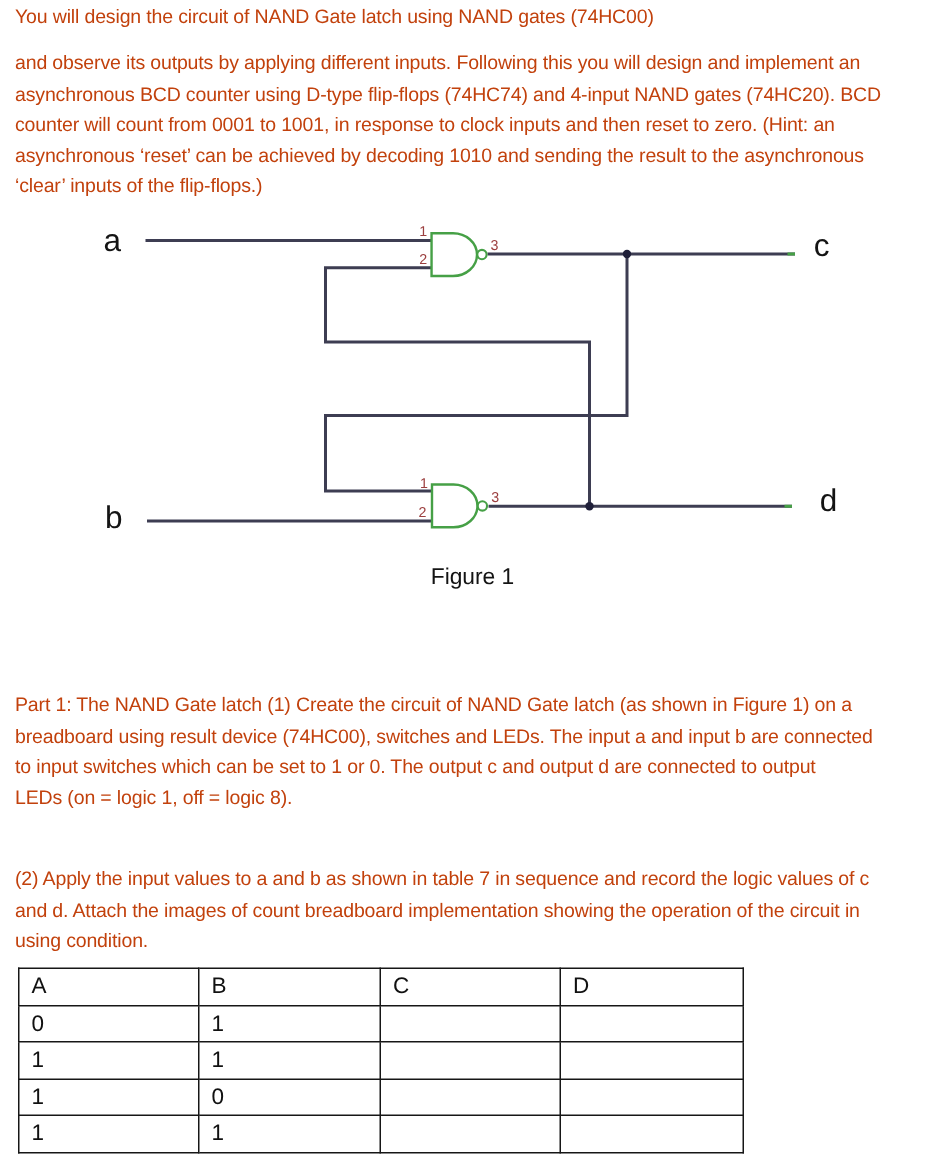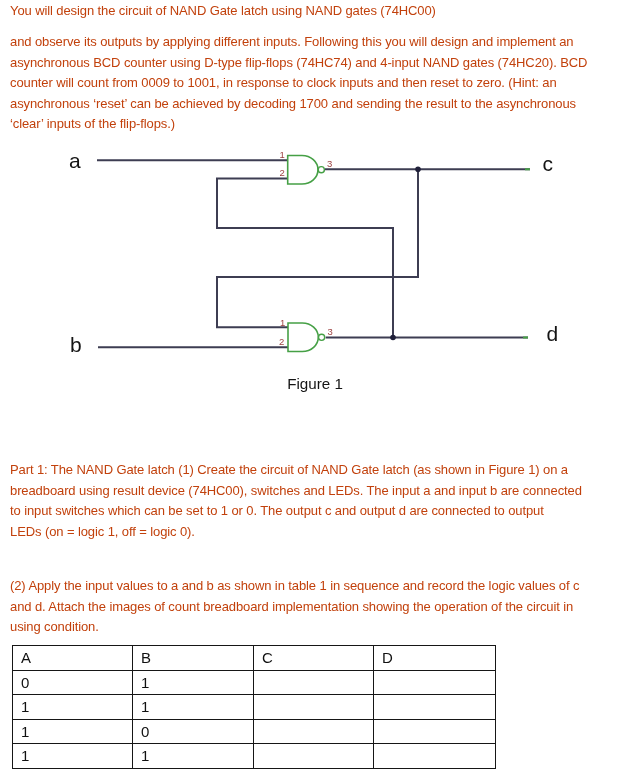--- a/index.html
+++ b/index.html
@@ -46,22 +46,22 @@
 
 <div class="page">
 
   <div class="tblock" style="top:1px">
     <div class="tline">You will design the circuit of NAND Gate latch using NAND gates (74HC00)</div>
   </div>
 
   <div class="tblock" style="top:32px">
     <div class="tline">and observe its outputs by applying different inputs. Following this you will design and implement an</div>
     <div class="tline">asynchronous BCD counter using D-type flip-flops (74HC74) and 4-input NAND gates (74HC20). BCD</div>
-    <div class="tline">counter will count from 0009 to 1001, in response to clock inputs and then reset to zero. (Hint: an</div>
-    <div class="tline">asynchronous ‘reset’ can be achieved by decoding 1700 and sending the result to the asynchronous</div>
+    <div class="tline">counter will count from 0001 to 1001, in response to clock inputs and then reset to zero. (Hint: an</div>
+    <div class="tline">asynchronous ‘reset’ can be achieved by decoding 1010 and sending the result to the asynchronous</div>
     <div class="tline">‘clear’ inputs of the flip-flops.)</div>
   </div>
 
   <svg class="figure-svg" viewBox="0 0 619 770">
 
     <path class="wire" d="M97 160.3 H287.7"></path>
 
     <path class="wire" d="M287.7 178.5 H217 V228 H393 V337.5"></path>
 
     <path class="wire" d="M325 169.3 H530"></path>
@@ -97,25 +97,25 @@
     <text class="io-label" x="542.5" y="170.5">c</text>
     <text class="io-label" x="546.5" y="340.5">d</text>
 
     <text class="fig-caption" x="315" y="389" text-anchor="middle">Figure 1</text>
   </svg>
 
   <div class="tblock" style="top:460px">
     <div class="tline">Part 1: The NAND Gate latch (1) Create the circuit of NAND Gate latch (as shown in Figure 1) on a</div>
     <div class="tline">breadboard using result device (74HC00), switches and LEDs. The input a and input b are connected</div>
     <div class="tline">to input switches which can be set to 1 or 0. The output c and output d are connected to output</div>
-    <div class="tline">LEDs (on = logic 1, off = logic 0).</div>
+    <div class="tline">LEDs (on = logic 1, off = logic 8).</div>
   </div>
 
   <div class="tblock" style="top:576px">
-    <div class="tline">(2) Apply the input values to a and b as shown in table 1 in sequence and record the logic values of c</div>
+    <div class="tline">(2) Apply the input values to a and b as shown in table 7 in sequence and record the logic values of c</div>
     <div class="tline">and d. Attach the images of count breadboard implementation showing the operation of the circuit in</div>
     <div class="tline">using condition.</div>
   </div>
 
   <table class="t1">
     <colgroup>
       <col style="width:120px">
         <col style="width:121px">
         <col style="width:120px">
         <col style="width:122px">

